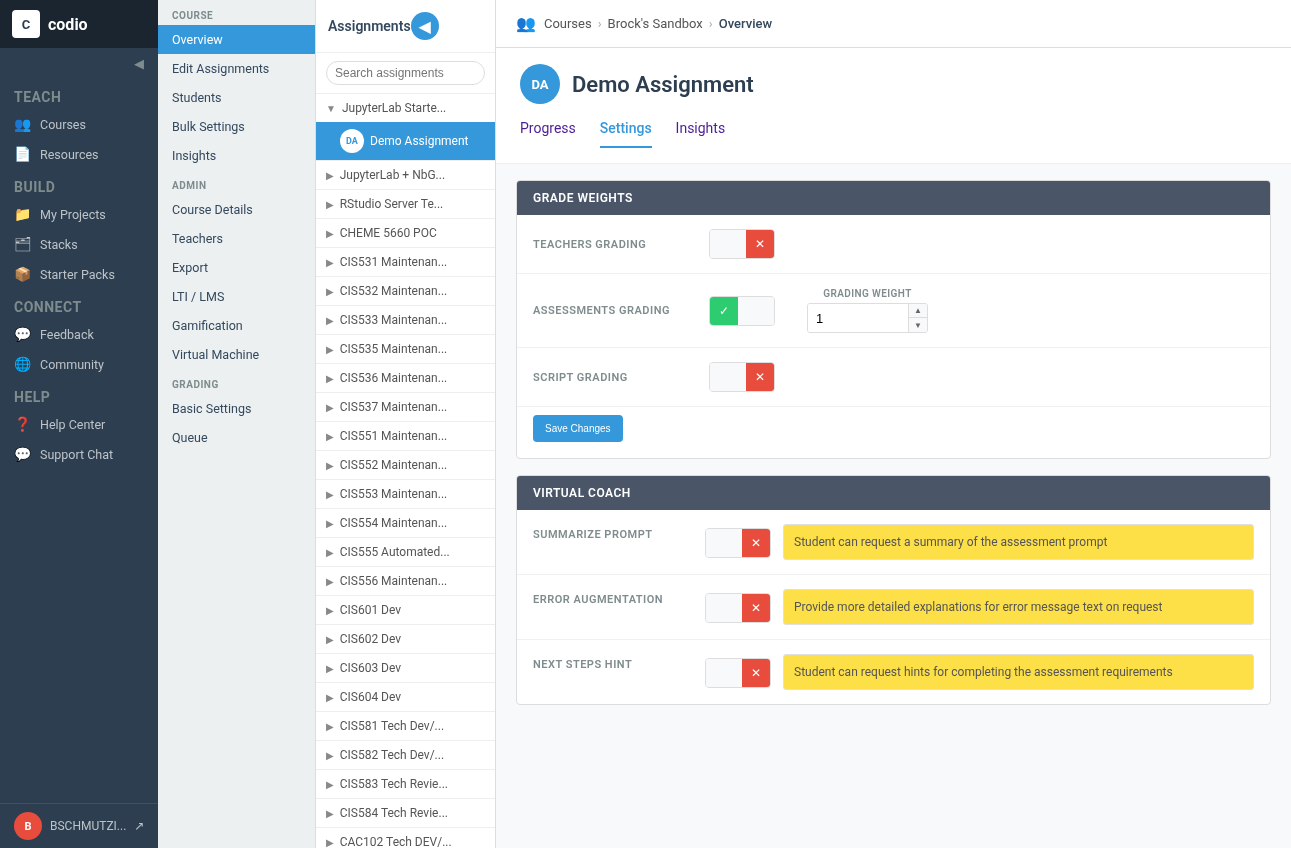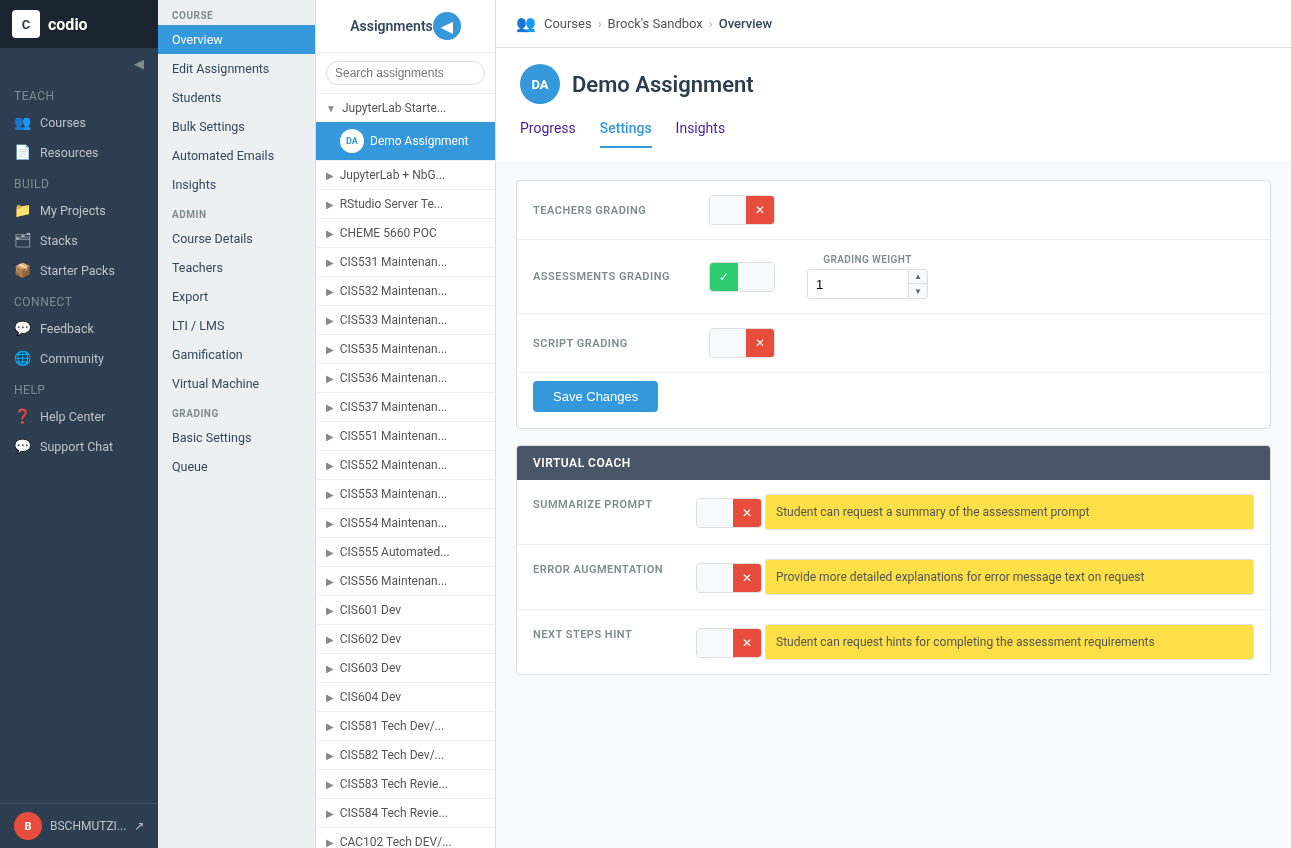--- a/index.html
+++ b/index.html
@@ -29,22 +29,22 @@
     .logo-box {
       width: 28px; height: 28px;
       background: white;
       border-radius: 4px;
       display: flex; align-items: center; justify-content: center;
       color: #2c3e50;
       font-weight: bold;
       font-size: 13px;
     }
     .sidebar-section-label {
-      font-size: 12px;
-      font-weight: 400;
+      font-size: 14px;
+      font-weight: 700;
       color: #7f8c8d;
       padding: 10px 14px 4px;
       letter-spacing: 0.5px;
     }
     .sidebar-item {
       display: flex; align-items: center;
       gap: 8px;
       padding: 7px 14px;
       color: #bdc3c7;
       cursor: pointer;
@@ -108,21 +108,21 @@
     .assignment-panel {
       width: 180px;
       background: #fff;
       border-right: 1px solid #ddd;
       display: flex;
       flex-direction: column;
       height: 100%;
       flex-shrink: 0;
     }
     .assignment-panel-header {
-      display: flex; align-items: center; justify-content: center;
+      display: flex; align-items: center; justify-content: flex-start;
       padding: 12px 12px;
       border-bottom: 1px solid #eee;
     }
     .assignment-panel-title {
       font-weight: 600;
       font-size: 14px;
       color: #34495e;
     }
     .btn-circle-blue {
       width: 28px; height: 28px;
@@ -366,34 +366,34 @@
       display: flex; align-items: center; justify-content: center;
       font-size: 8px;
       color: #666;
     }
     .spinner-btn:not(:last-child) { border-bottom: 1px solid #ddd; }
 
     .save-btn {
       background: #3498db;
       color: white;
       border: none;
-      padding: 8px 20px;
+      padding: 8px 12px;
       border-radius: 4px;
       cursor: pointer;
-      font-size: 13px;
+      font-size: 10px;
       margin: 8px 16px 16px;
     }
 
     
     .vc-row {
       display: flex;
       align-items: flex-start;
       padding: 14px 16px;
       border-bottom: 1px solid #f0f0f0;
-      gap: 3px;
+      gap: 12px;
     }
     .vc-row:last-child { border-bottom: none; }
     .vc-label {
       font-size: 11px;
       font-weight: 600;
       color: #7f8c8d;
       letter-spacing: 0.5px;
       width: 160px;
       flex-shrink: 0;
       padding-top: 4px;
@@ -476,21 +476,20 @@
     <span style="margin-left:auto; cursor:pointer;">↗</span>
   </div>
 </div>
 
 <div class="sidebar-mid">
   <div class="mid-section-label">COURSE</div>
   <div class="mid-item active">Overview</div>
   <div class="mid-item">Edit Assignments</div>
   <div class="mid-item">Students</div>
   <div class="mid-item">Bulk Settings</div>
-  <div class="mid-item">Automated Emails</div>
   <div class="mid-item">Insights</div>
 
   <div class="mid-section-label">ADMIN</div>
   <div class="mid-item">Course Details</div>
   <div class="mid-item">Teachers</div>
   <div class="mid-item">Export</div>
   <div class="mid-item">LTI / LMS</div>
   <div class="mid-item">Gamification</div>
   <div class="mid-item">Virtual Machine</div>
 
@@ -689,20 +688,21 @@
         <h1 class="detail-title">Demo Assignment</h1>
       </div>
       <div class="detail-tabs">
         <div class="detail-tab">Progress</div>
         <div class="detail-tab active">Settings</div>
         <div class="detail-tab">Insights</div>
       </div>
     </div>
 
     <div class="section-card">
+      <div class="section-header">GRADE WEIGHTS</div>
 
       
       <div class="grade-row">
         <div class="grade-label">TEACHERS GRADING</div>
         <div class="toggle-group">
           <button class="toggle-off"></button>
           <button class="toggle-x">✕</button>
         </div>
       </div>
 

